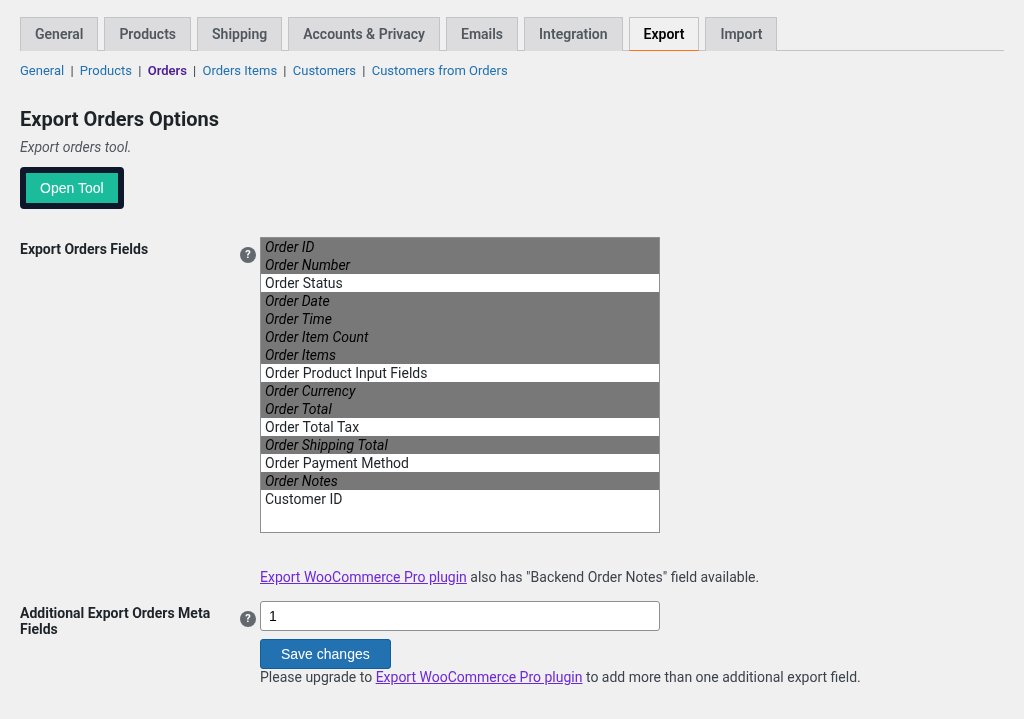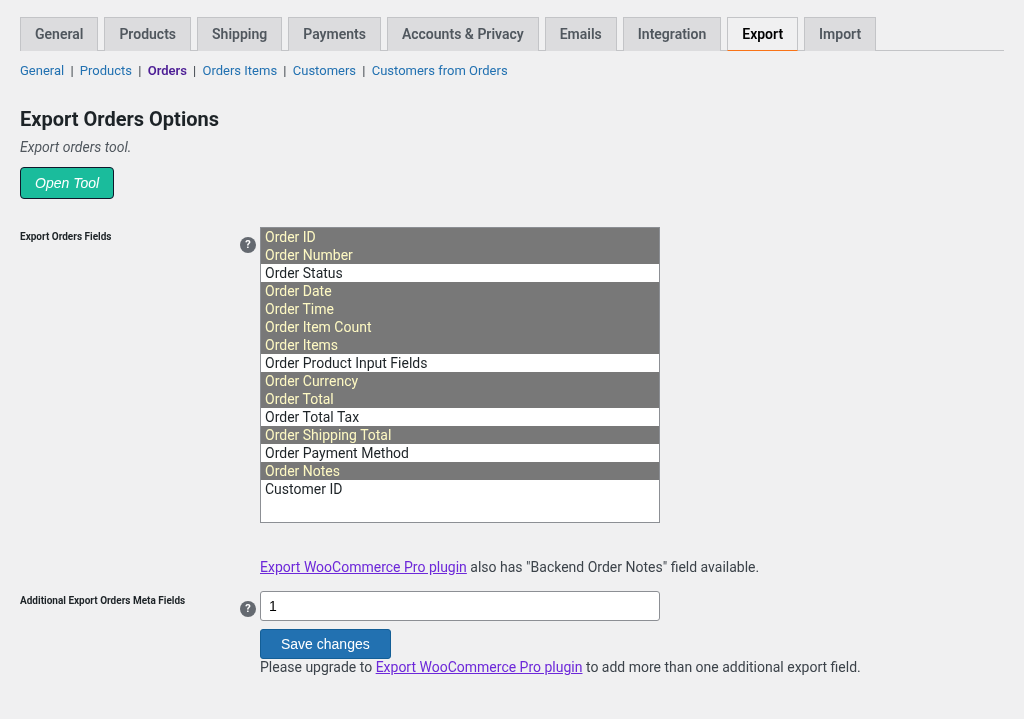--- a/index.html
+++ b/index.html
@@ -55,40 +55,39 @@
     color: #1d2327;
   }
   .section-desc {
     font-style: italic;
     color: #50575e;
     margin: 0 0 12px;
   }
   .btn-green {
     display: inline-block;
     background: #1abc9c;
-    border: 1px solid #0f172a;
+    border: 6px solid #0f172a;
     color: #fff;
     padding: 7px 14px;
     font-size: 14px;
     border-radius: 4px;
     cursor: pointer;
-    font-style: italic;
   }
   table.form-table {
     width: 100%;
     border-collapse: collapse;
     margin-top: 20px;
   }
   table.form-table > tbody > tr > th {
     text-align: left;
     vertical-align: top;
     padding: 12px 10px 12px 0;
     width: 220px;
     font-weight: 700;
-    font-size: 10px;
+    font-size: 14px;
   }
   table.form-table > tbody > tr > td {
     vertical-align: top;
     padding: 8px 0;
   }
   .help-col {
     width: 20px;
     vertical-align: top;
     padding-top: 16px !important;
   }
@@ -113,21 +112,22 @@
     overflow-y: scroll;
     font-size: 14px;
   }
   .multi-select .opt {
     padding: 1px 4px;
     cursor: pointer;
     white-space: nowrap;
   }
   .multi-select .opt.selected {
     background: #787878;
-    color: #fef9c3;
+    color: #000000;
+    font-style: italic;
   }
   .desc-row {
     margin-top: 36px;
     font-size: 14px;
     color: #3c434a;
   }
   .desc-row a, .desc2 a {
     color: #6d28d9;
     text-decoration: underline;
     cursor: pointer;
@@ -159,21 +159,20 @@
 </style>
 </head>
 <body>
 
 <div class="page">
 
   <div class="nav-tabs">
     <div class="nav-tab">General</div>
     <div class="nav-tab">Products</div>
     <div class="nav-tab">Shipping</div>
-    <div class="nav-tab">Payments</div>
     <div class="nav-tab">Accounts &amp; Privacy</div>
     <div class="nav-tab">Emails</div>
     <div class="nav-tab">Integration</div>
     <div class="nav-tab active">Export</div>
     <div class="nav-tab">Import</div>
   </div>
 
   <div class="subnav">
     <a>General</a>
     <span class="sep"> | </span>

